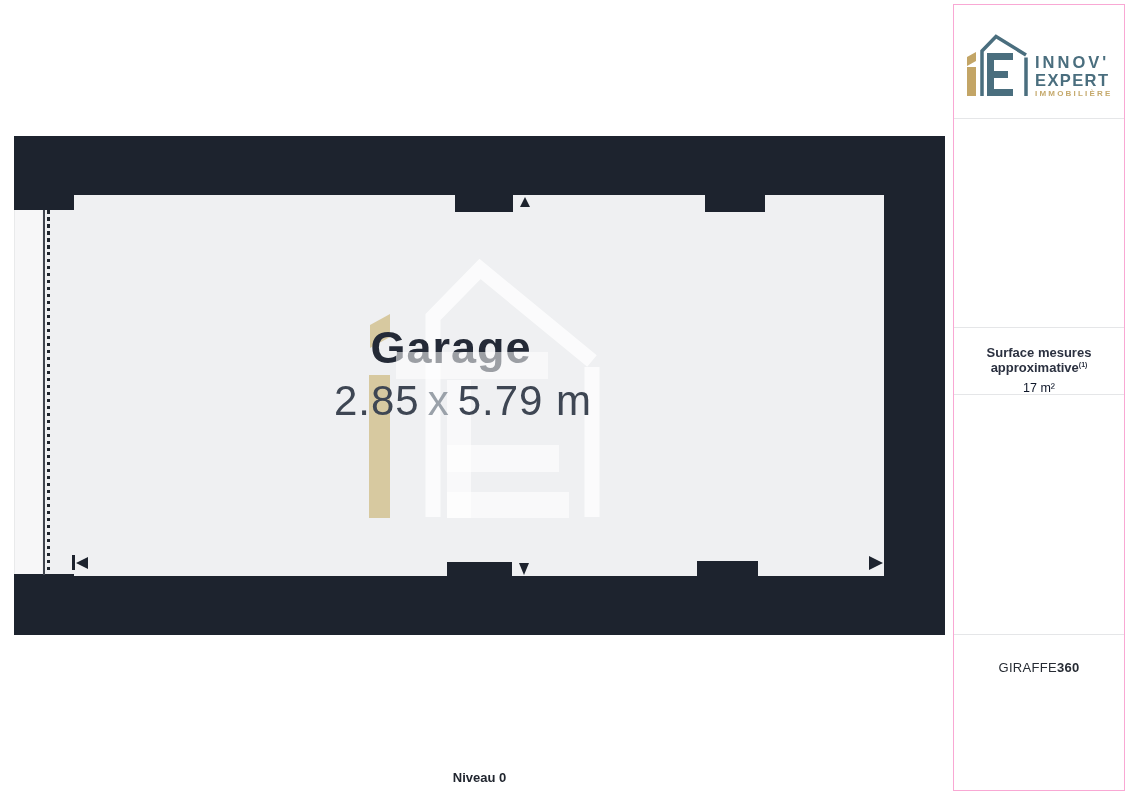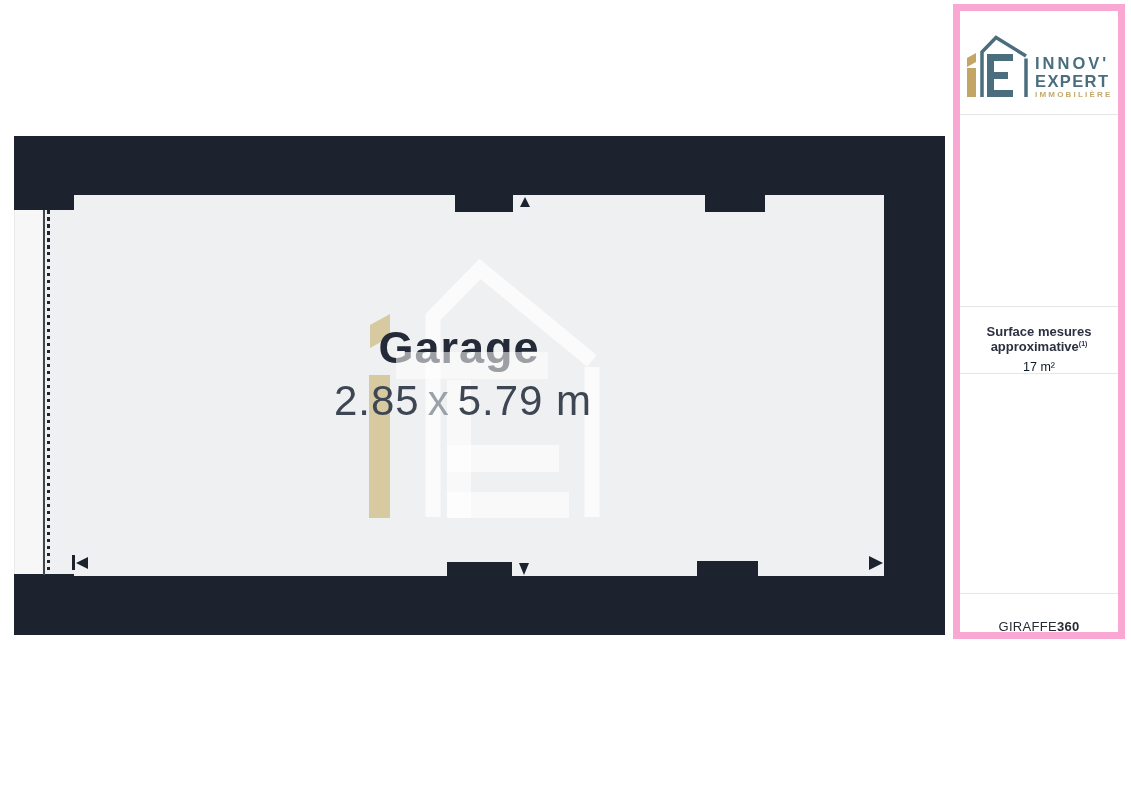--- a/index.html
+++ b/index.html
@@ -33,34 +33,34 @@
   
   .tri { position:absolute; width:0; height:0; }
   .tri-up    { left:506px; top:61px;  border-left:5px solid transparent; border-right:5px solid transparent; border-bottom:10px solid #1d232e; }
   .tri-down  { left:505px; top:427px; border-left:5px solid transparent; border-right:5px solid transparent; border-top:12px solid #1d232e; }
   .tri-left  { left:62px;  top:421px; border-top:6px solid transparent; border-bottom:6px solid transparent; border-right:12px solid #1d232e; }
   .tri-right { left:855px; top:420px; border-top:7px solid transparent; border-bottom:7px solid transparent; border-left:14px solid #1d232e; }
   .tri-left-bar { position:absolute; left:58px; top:419px; width:3px; height:15px; background:#1d232e; }
 
   .watermark { position:absolute; left:336px; top:119px; width:260px; height:280px; }
 
-  .room-name { position:absolute; left:24px; top:186px; width:842px; text-align:center;
+  .room-name { position:absolute; left:16px; top:186px; width:842px; text-align:center;
                font-size:45px; line-height:52px; font-weight:700; letter-spacing:1px; color:#242a37; z-index:3; }
   .room-dims { position:absolute; left:28px; top:239px; width:842px; text-align:center;
                font-size:42px; line-height:52px; font-weight:300; letter-spacing:1px; color:#3e4653; z-index:3; }
   .room-dims .sep { color:#9aa1a9; padding:0 8px; font-weight:300; }
   .ghost-band { position:absolute; left:382px; top:216px; width:152px; height:27px;
                 background:rgba(255,255,255,0.55); z-index:4; }
 
   .level-label { position:absolute; left:14px; top:770px; width:931px; text-align:center;
                  font-size:13px; font-weight:700; color:#21262f; }
 
   
-  .sidebar { position:absolute; left:953px; top:4px; width:172px; height:635px;
-             border:7px solid #f9a8d4; background:#fff; display:flex; flex-direction:column; }
+  .sidebar { position:absolute; left:953px; top:4px; width:172px; height:787px;
+             border:1px solid #f9a8d4; background:#fff; display:flex; flex-direction:column; }
   .sb-row { border-bottom:1px solid #e5e6e8; }
   .sb-row:last-child { border-bottom:none; }
   .sb-logo { height:114px; display:flex; align-items:center; justify-content:center; }
   .sb-empty-1 { height:209px; }
   .sb-surface { height:67px; text-align:center; padding-top:17px; }
   .sb-surface .label { font-size:13px; font-weight:700; color:#2b3140; }
   .sb-surface sup { font-size:7px; }
   .sb-surface .value { margin-top:6px; font-size:12.5px; color:#0f172a; }
   .sb-empty-2 { height:240px; }
   .sb-footnote { height:42px; display:flex; align-items:center; justify-content:center;
@@ -111,20 +111,21 @@
       <div class="tri tri-right"></div>
 
       <div class="room-name">Garage</div>
       <div class="room-dims">
         <span>2.85</span><span class="sep">x</span><span>5.79 m</span>
       </div>
       <div class="ghost-band"></div>
 
     </div>
 
+    <div class="level-label">Niveau 0</div>
   </div>
 
   <div class="sidebar">
 
     <div class="sb-row sb-logo">
       <svg width="150" height="75" viewBox="0 0 150 75">
         <polygon points="3,33 12,28 12,37 3,42" fill="#c3a566"></polygon>
         <rect x="3" y="43" width="9" height="29" fill="#c3a566"></rect>
         <path d="M 18 72 L 18 27 L 32 12.5 L 62 31" fill="none" stroke="#4a6e7e" stroke-width="3.5"></path>
         <path d="M 62 33.5 L 62 72" fill="none" stroke="#4a6e7e" stroke-width="3.5"></path>

